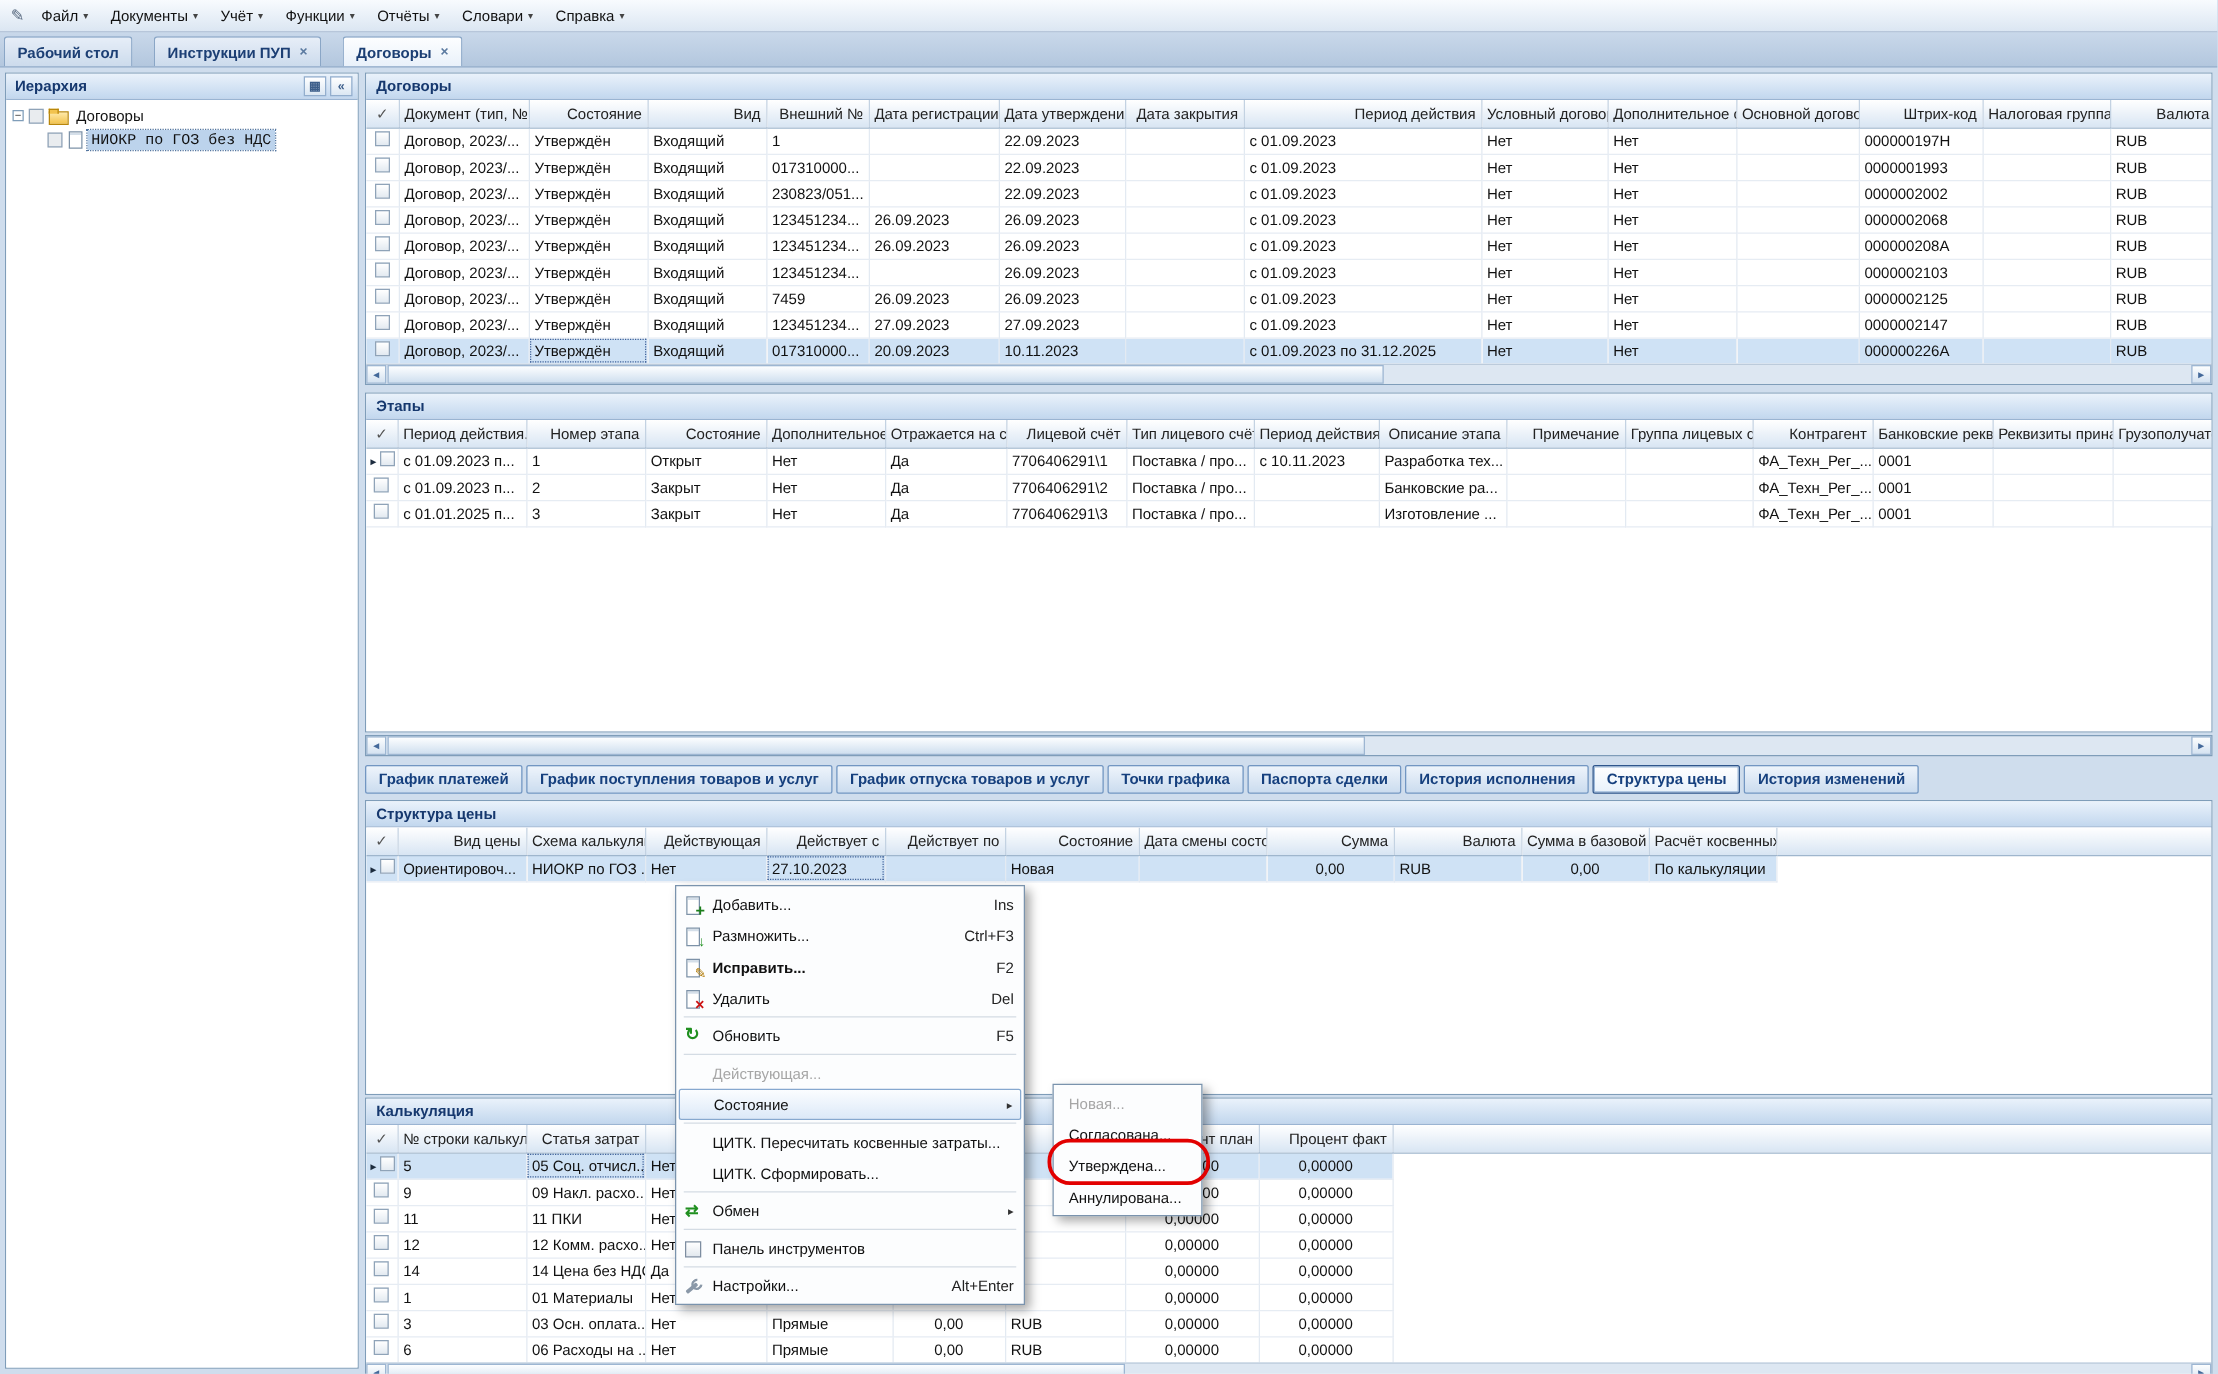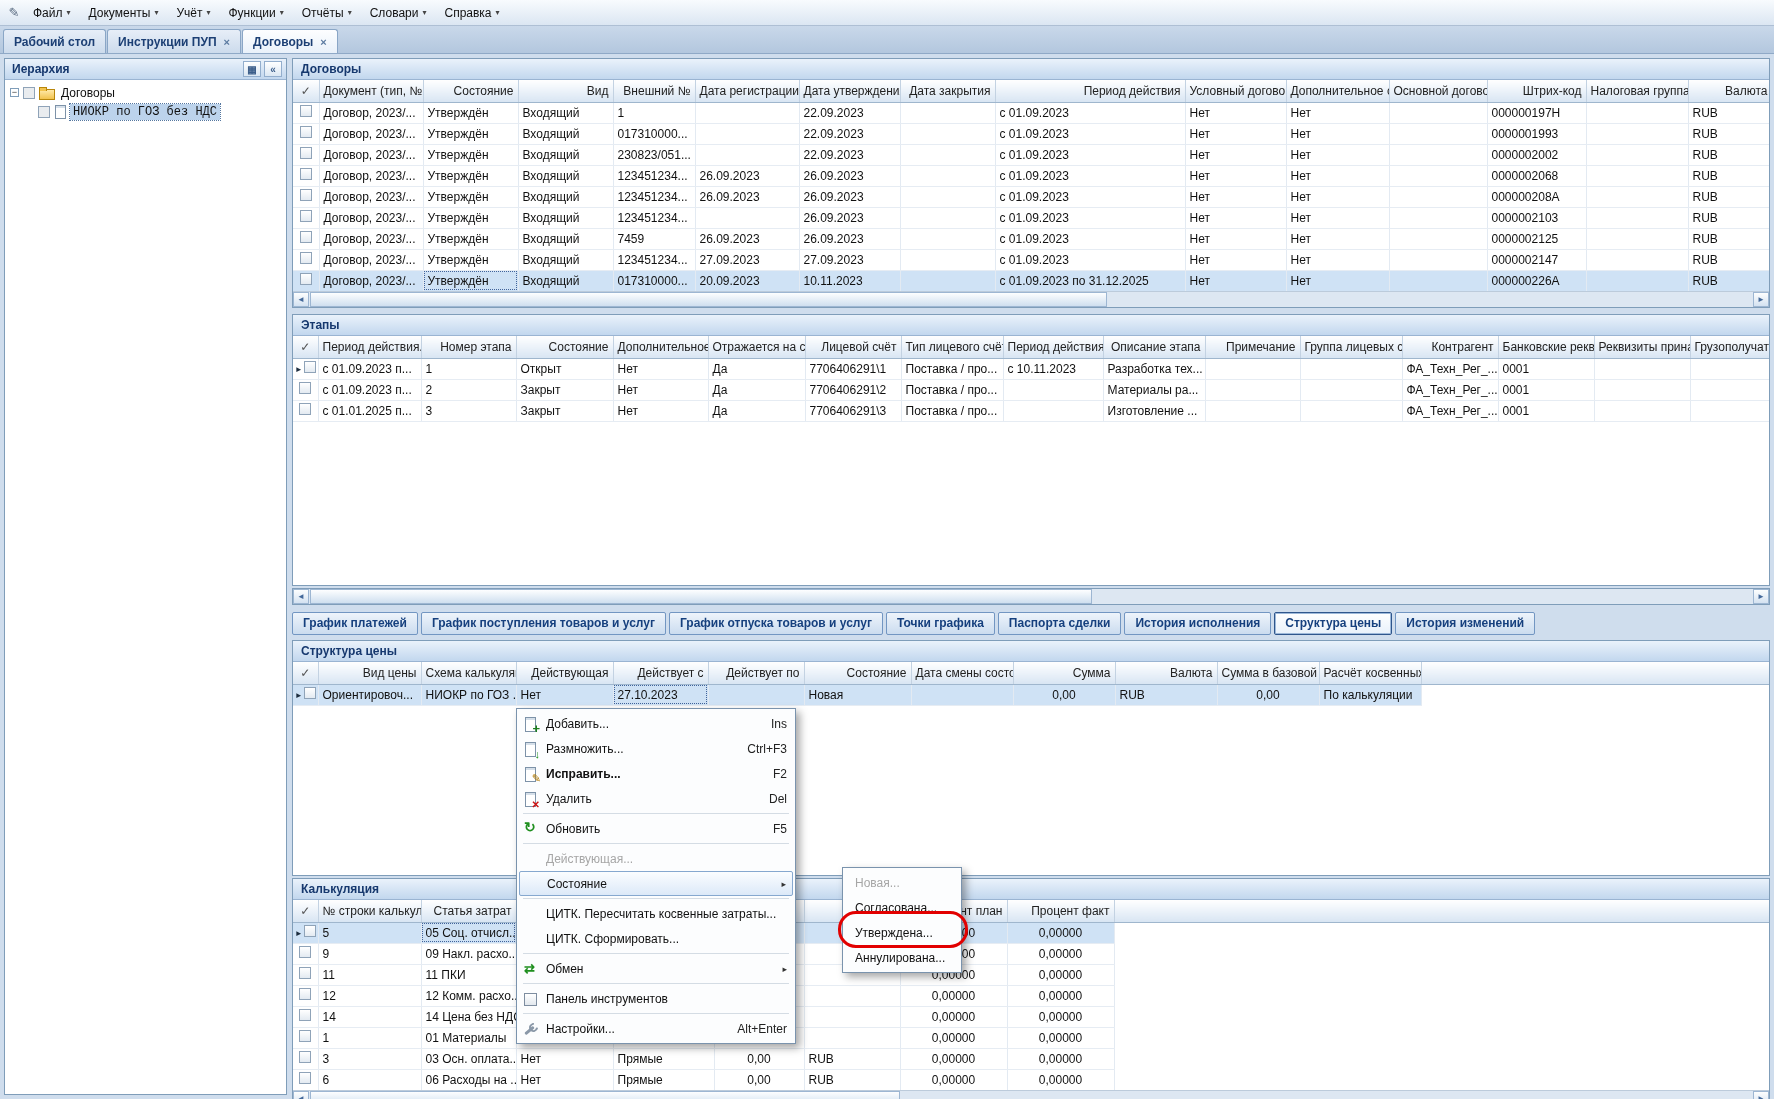--- a/index.html
+++ b/index.html
@@ -12,21 +12,21 @@
   }
   
   .menubar { height:26px; display:flex; align-items:center; padding-left:4px;
     background:linear-gradient(#f8fbfe,#dbe6f2); border-bottom:1px solid #aebfd4; }
   .app-icon { width:20px; text-align:center; color:#5a6b80; font-size:13px; }
   .mb-items { display:flex; }
   .mb-item { padding:4px 9px; display:flex; align-items:center; gap:4px; cursor:default; }
   .mb-caret { font-size:8px; color:#444; }
   
   .tabbar { height:28px; background:linear-gradient(#c9d8ea,#b3c7de);
-    display:flex; align-items:flex-end; gap:1px; padding:3px 3px 0 3px; border-bottom:1px solid #8fa9c7; }
+    display:flex; align-items:flex-end; gap:17px; padding:3px 3px 0 3px; border-bottom:1px solid #8fa9c7; }
   .tab { height:24px; padding:4px 10px 3px 10px; display:flex; align-items:center; gap:7px;
     background:linear-gradient(#e7eef8,#ccdbec); border:1px solid #8aa6c6; border-bottom:none;
     border-radius:3px 3px 0 0; color:#1c3f74; font-weight:bold; }
   .tab.active { background:linear-gradient(#fdfeff,#e9f1fa); }
   .tab-close { color:#5b7aa0; font-size:11px; font-weight:bold; }
   
   .main { display:flex; height:1045px; padding:4px; gap:5px; align-items:stretch; }
   .left-panel { width:283px; flex:none; display:flex; flex-direction:column;
     border:1px solid #7f9db9; background:#fff; }
   .panel-header { height:21px; flex:none; display:flex; align-items:center; gap:3px; padding:0 4px 0 7px;
@@ -82,21 +82,21 @@
     color:#44699a; font-size:8px; display:flex; align-items:center; justify-content:center; }
   .hs-thumb { background:linear-gradient(#fdfeff,#cfdfef); border:1px solid #9db6d2; margin:0 1px; flex:none; }
   .hs-fill { flex:1; }
   
   .subtabs { height:26px; flex:none; display:flex; gap:3px; align-items:center; }
   .subtab { height:23px; padding:3px 10px; background:linear-gradient(#eef4fb,#cbdcef);
     border:1px solid #7296c2; border-radius:2px; color:#16407e; font-weight:bold; white-space:nowrap; }
   .subtab.active { background:linear-gradient(#ffffff,#e8f1fb); border-color:#2f568c;
     box-shadow:0 0 0 1px #9db9da inset; }
   
-  .ctx-menu { position:absolute; left:516px; top:708px; width:280px; z-index:50;
+  .ctx-menu { position:absolute; left:540px; top:708px; width:280px; z-index:50;
     background:#fcfdfe; border:1px solid #7a93ad; box-shadow:4px 4px 8px rgba(0,0,0,.35); padding:2px; }
   .sub-menu { position:absolute; left:842px; top:867px; width:120px; z-index:55;
     background:#fcfdfe; border:1px solid #7a93ad; box-shadow:4px 4px 8px rgba(0,0,0,.35); padding:2px; }
   .cm-item { height:25px; display:flex; align-items:center; gap:6px; padding:0 6px 0 3px; white-space:nowrap; }
   .sub-menu .cm-item { padding-left:10px; }
   .cm-item .lbl { flex:1; overflow:hidden; }
   .cm-item .sc { color:#222; padding-left:14px; }
   .cm-item.bold .lbl { font-weight:bold; }
   .cm-item.disabled { color:#a6a6a6; }
   .cm-item.hl { background:linear-gradient(#fbfdff,#dce9f8); border:1px solid #86a8cf; border-radius:2px; }
@@ -471,21 +471,21 @@
                 <tr>
                   <td class="chk"><span class="cbx"></span></td>
                   <td>с 01.09.2023 п...</td>
                   <td>2</td>
                   <td>Закрыт</td>
                   <td>Нет</td>
                   <td>Да</td>
                   <td>7706406291\2</td>
                   <td>Поставка / про...</td>
                   <td></td>
-                  <td>Материалы ра...</td>
+                  <td>Банковские ра...</td>
                   <td></td>
                   <td></td>
                   <td>ФА_Техн_Рег_...</td>
                   <td>0001</td>
                   <td></td>
                   <td></td>
                 </tr>
                 <tr>
                   <td class="chk"><span class="cbx"></span></td>
                   <td>с 01.01.2025 п...</td>

